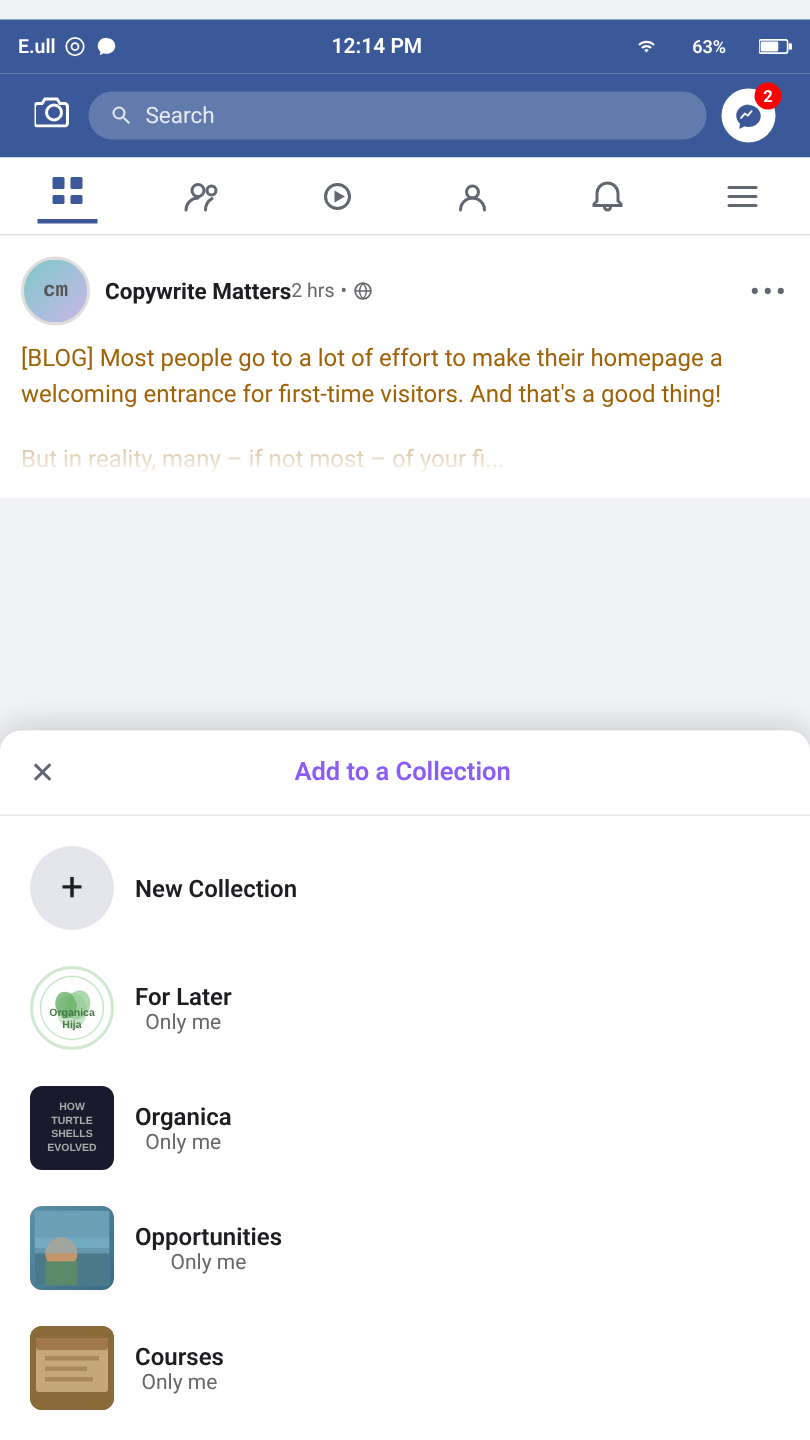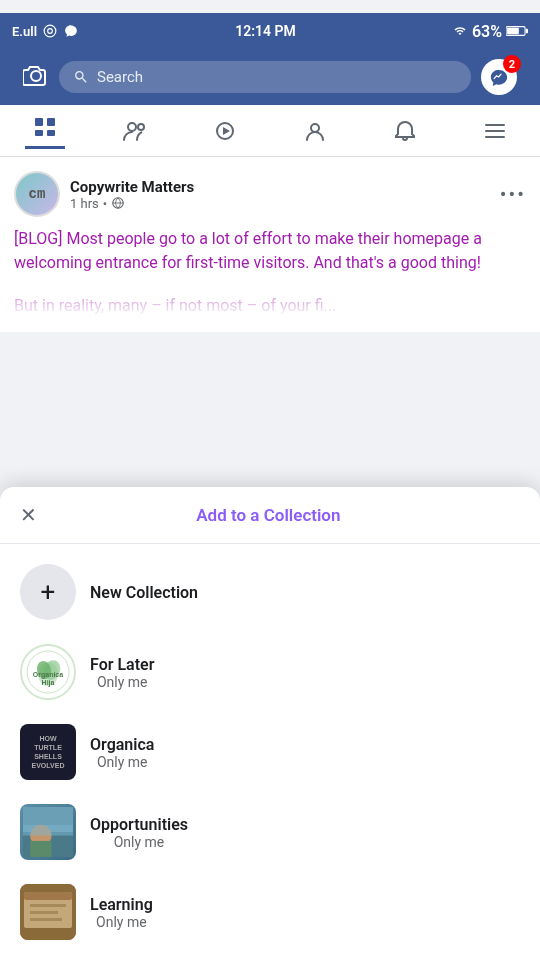--- a/index.html
+++ b/index.html
@@ -20,21 +20,21 @@
       justify-content: space-between;
       align-items: center;
       padding: 6px 12px;
       height: 36px;
       font-size: 13px;
       font-weight: 600;
       margin-top: 13px;
     }
     .status-left { display: flex; align-items: center; gap: 6px; }
     .status-center { font-weight: 600; font-size: 14px; }
-    .status-right { display: flex; align-items: center; gap: 4px; font-size: 16px; }
+    .status-right { display: flex; align-items: center; gap: 22px; font-size: 12px; }
 
     
     .header {
       background: #3b5998;
       padding: 8px 23px;
       display: flex;
       align-items: center;
       gap: 10px;
       height: 56px;
     }
@@ -131,25 +131,25 @@
       background: linear-gradient(135deg, #7ec8c8, #c8b7e8);
       display: flex;
       align-items: center;
       justify-content: center;
       font-size: 14px;
       font-weight: bold;
       color: #555;
       border: 2px solid #ddd;
       font-family: Liberation Mono, monospace;
     }
-    .post-meta { display: flex; flex-direction: column; }
+    .post-meta { display: flex; flex-direction: row; }
     .post-name { font-weight: 700; font-size: 15px; color: #1c1e21; }
     .post-time { font-size: 13px; color: #65676b; display: flex; align-items: center; gap: 4px; }
     .more-icon { color: #606770; font-size: 20px; cursor: pointer; letter-spacing: 2px; }
-    .post-text { font-size: 16px; color: #a21caf; line-height: 1.5; }
+    .post-text { font-size: 16px; color: #a16207; line-height: 1.5; }
     .post-fade {
       position: relative;
       overflow: hidden;
       max-height: 165px;
     }
     .post-fade::after {
       content: '';
       position: absolute;
       bottom: 0;
       left: 0;
@@ -315,21 +315,21 @@
   </div>
 </div>
 
 <div class="post-area">
   <div class="post-header">
     <div class="post-author">
       <div class="avatar-cm">cm</div>
       <div class="post-meta">
         <span class="post-name">Copywrite Matters</span>
         <span class="post-time">
-          <span>1 hrs</span>
+          <span>2 hrs</span>
           <span>•</span>
           <svg width="14" height="14" viewBox="0 0 24 24">
               <circle cx="12" cy="12" r="9" stroke="#65676b" stroke-width="2" fill="none"></circle>
               <path d="M12 3c-2.5 3-4 5.5-4 9s1.5 6 4 9m0-18c2.5 3 4 5.5 4 9s-1.5 6-4 9M3 12h18" stroke="#65676b" stroke-width="1.5" fill="none"></path>
             </svg>
         </span>
       </div>
     </div>
     <div class="more-icon">•••</div>
   </div>
@@ -405,19 +405,19 @@
         <svg width="56" height="56" viewBox="0 0 56 56">
           <rect width="56" height="56" fill="#8b6a3a"></rect>
           <rect x="4" y="8" width="48" height="36" fill="#c4a87a" rx="2"></rect>
           <rect x="4" y="8" width="48" height="8" fill="#a0784a" rx="2"></rect>
           <rect x="10" y="20" width="36" height="3" fill="#8b6a3a" opacity="0.5"></rect>
           <rect x="10" y="27" width="28" height="3" fill="#8b6a3a" opacity="0.5"></rect>
           <rect x="10" y="34" width="32" height="3" fill="#8b6a3a" opacity="0.5"></rect>
         </svg>
       </div>
       <div class="collection-info">
-        <span class="collection-name">Learning</span>
+        <span class="collection-name">Courses</span>
         <span class="collection-privacy">Only me</span>
       </div>
     </div>
 
   </div>
 </div>
 
 </body></html>

